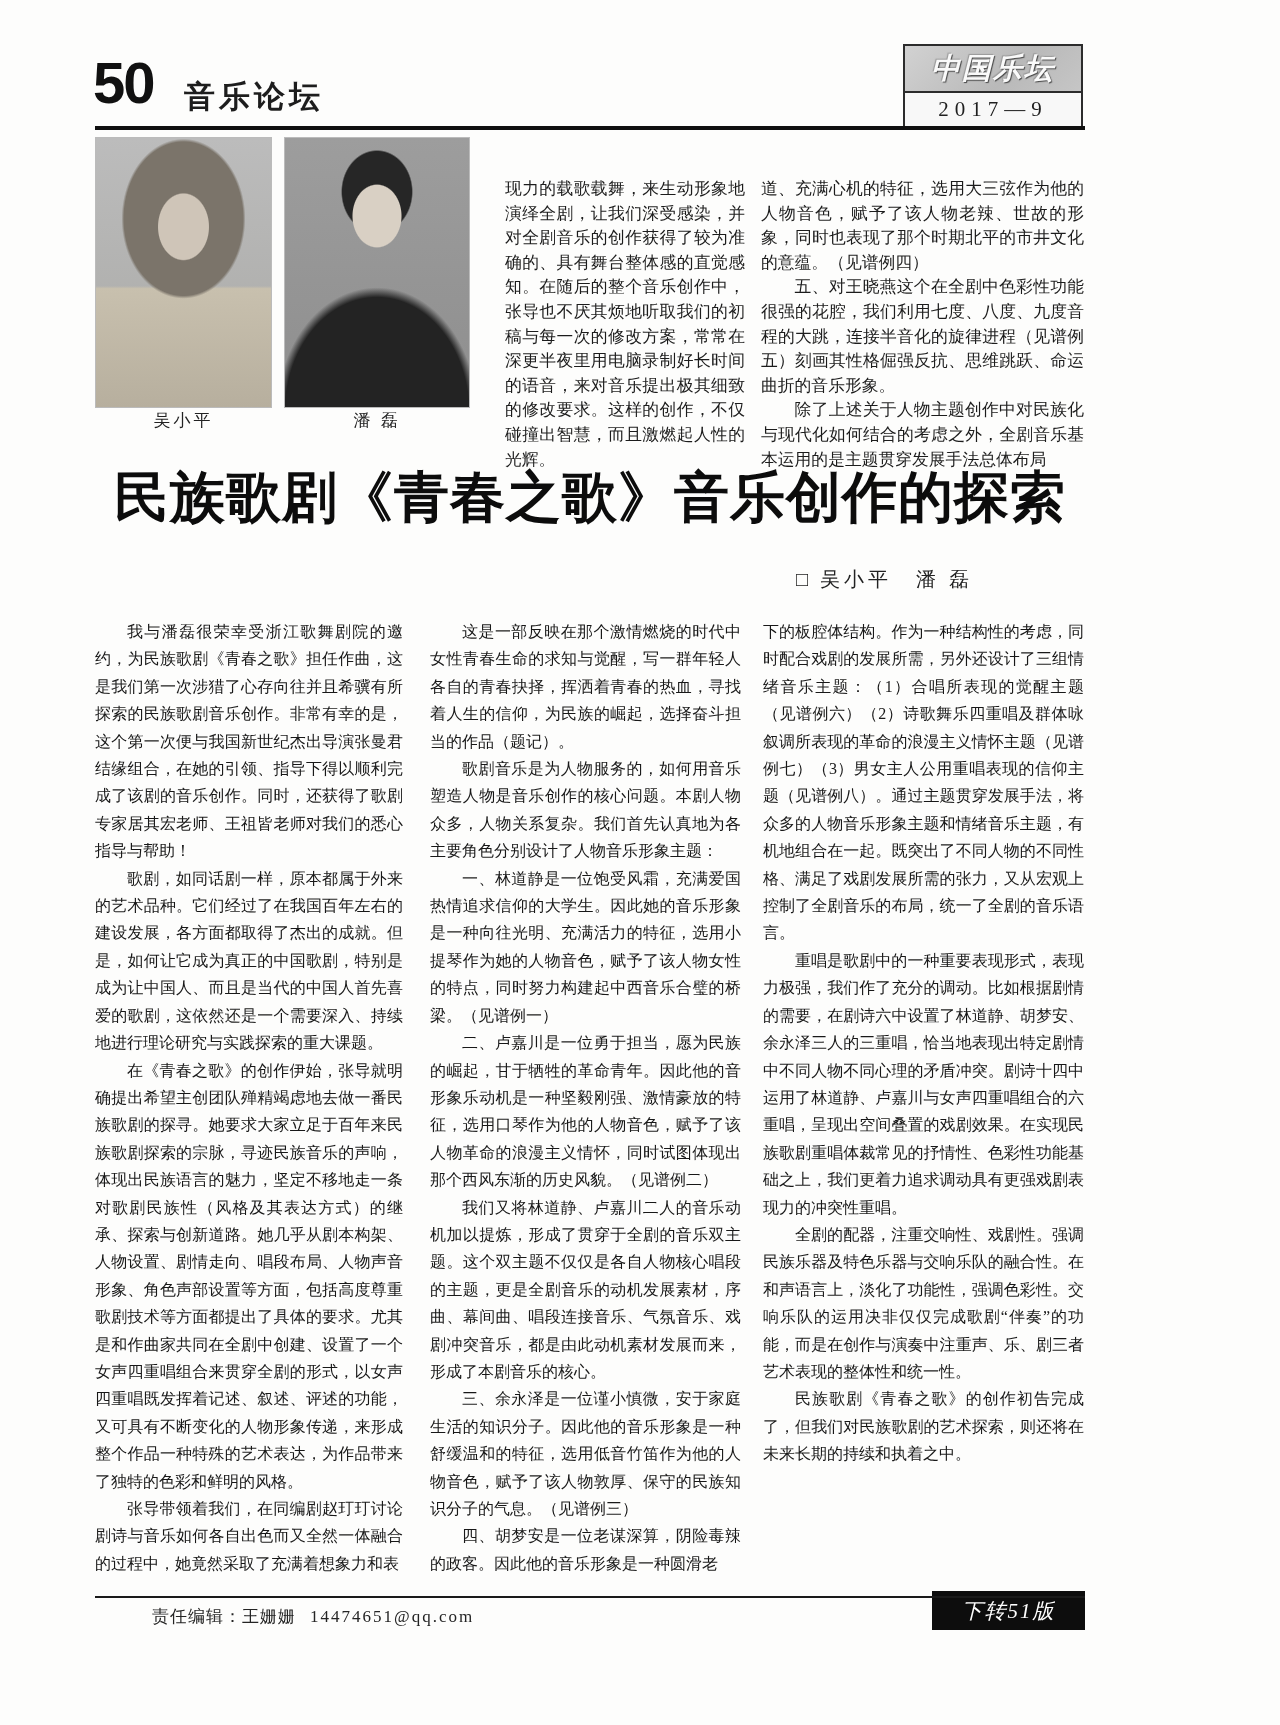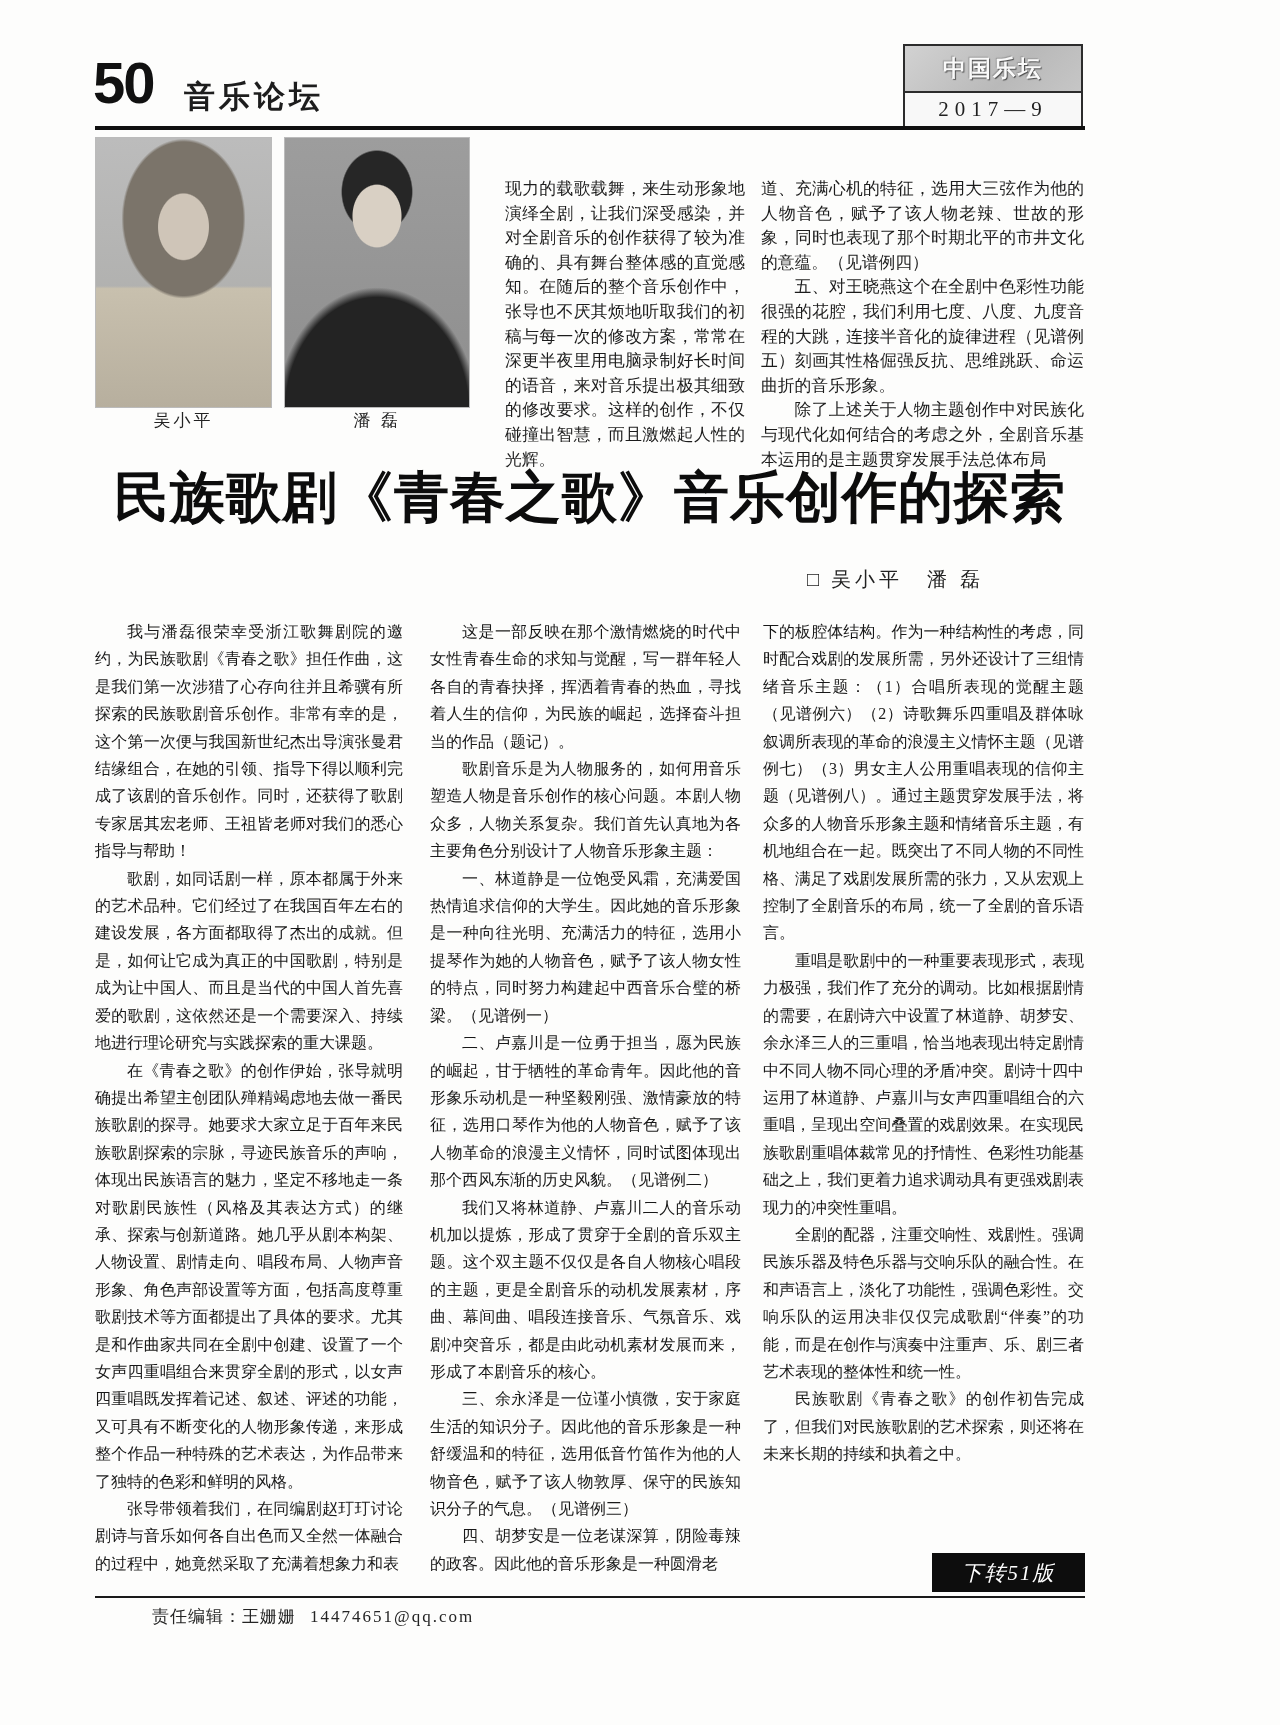--- a/index.html
+++ b/index.html
@@ -17,21 +17,21 @@
     font-size:58px; letter-spacing:-2px; color:#111; line-height:1;
   }
   .section-name {
     position:absolute; left:184px; top:76px;
     font-size:31px; font-weight:bold; color:#1d1d1d; letter-spacing:4px;
   }
   .masthead { position:absolute; left:903px; top:44px; width:180px; }
   .masthead-logo {
     height:49px; border:2px solid #2c2c2c;
     background:linear-gradient(135deg,#d2d2d2 0%,#b9b9b9 60%,#c6c6c6 100%);
-    color:#fafafa; font-size:23px; font-weight:bold; 
+    color:#fafafa; font-size:29px; font-weight:bold; font-style:italic;
     display:flex; align-items:center; justify-content:center; letter-spacing:2px;
     text-shadow:1px 1px 1px #4a4a4a, -1px -1px 1px #9a9a9a;
   }
   .masthead-issue {
     height:35px; border:2px solid #2c2c2c; border-top:none; background:#f8f8f8;
     display:flex; align-items:center; justify-content:center;
     font-size:21px; letter-spacing:6px; color:#1f1f1f;
   }
   .header-rule { position:absolute; left:95px; top:126px; width:990px; height:4px; background:#101010; }
 
@@ -66,42 +66,42 @@
   .top-col p { text-indent:2em; }
   .top-col p.cont { text-indent:0;margin-top:36px; }
 
   
   .article-title {
     position:absolute; top:461px; left:95px; width:990px; text-align:center;
     font-size:55px; font-weight:900; letter-spacing:1px; color:#0c0c0c;
     font-family:"Liberation Serif", serif;
   }
   .byline {
-    position:absolute; top:566px; left:89px; width:990px;
+    position:absolute; top:566px; left:78px; width:990px;
     text-align:right; padding-right:95px; font-size:20px; letter-spacing:4px; color:#222;
   }
   .byline .marker { letter-spacing:0; margin-right:12px; }
 
   
   .body-col {
     position:absolute; top:618px; text-align:justify;
     font-size:16px; line-height:27.4px; color:#181818;
   }
   .body-col-left   { left:95px;  width:308px; }
   .body-col-middle { left:430px; width:311px; }
   .body-col-right  { left:763px; width:321px; }
   .body-col p { text-indent:2em; }
   .body-col p.cont { text-indent:0; }
 
   
   .footer-rule { position:absolute; left:95px; top:1596px; width:990px; height:2px; background:#1a1a1a; }
   .footer-text { position:absolute; left:152px; top:1605px; font-size:17px; color:#242424; letter-spacing:1px; }
   .footer-text .email { margin-left:14px; letter-spacing:2px; }
   .continue-box {
-    position:absolute; left:932px; top:1553px; width:153px; height:39px;
+    position:absolute; left:932px; top:1591px; width:153px; height:39px;
     background:#0d0d0d; color:#fff; display:flex; align-items:center; justify-content:center;
     font-size:21px; font-style:italic; letter-spacing:2px;
   }
 </style>
 </head>
 <body>
 
 <div class="page">
 
   <div class="page-number">50</div>

